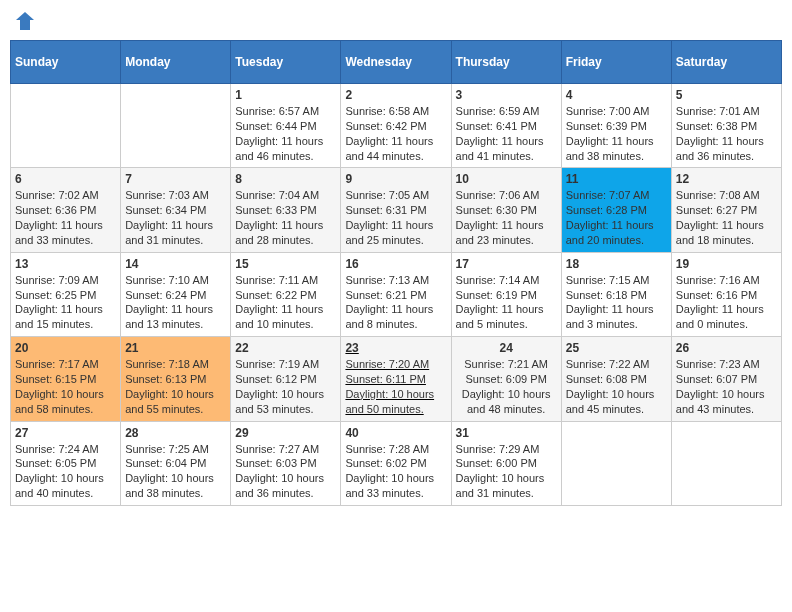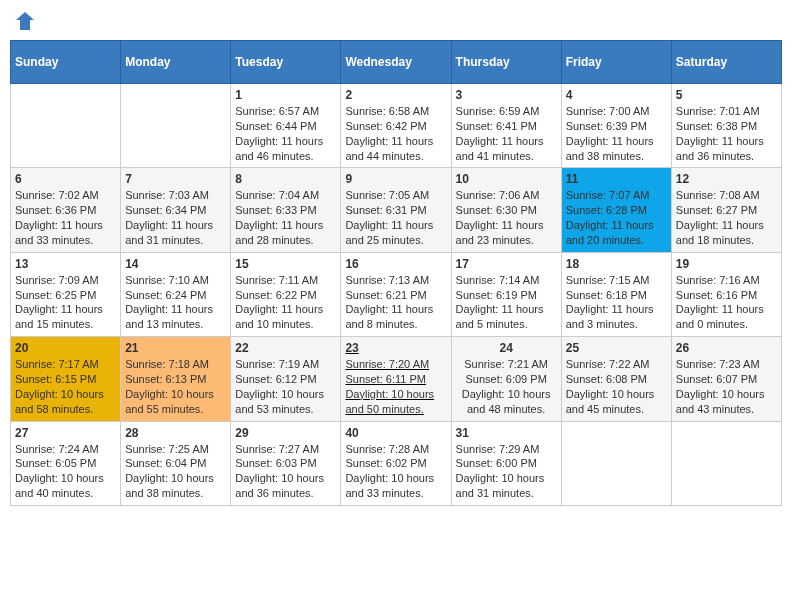--- a/index.html
+++ b/index.html
@@ -196,21 +196,21 @@
         <td>
           <span class="day-num">18</span>
           <div class="day-info">Sunrise: 7:15 AM<br>Sunset: 6:18 PM<br>Daylight: 11 hours and 3 minutes.</div>
         </td>
         <td>
           <span class="day-num">19</span>
           <div class="day-info">Sunrise: 7:16 AM<br>Sunset: 6:16 PM<br>Daylight: 11 hours and 0 minutes.</div>
         </td>
       </tr>
       <tr style="background: rgb(245, 245, 245);">
-        <td style="background: #eab308; margin-top: 24px;">
+        <td style="background: #fdba74; margin-top: 24px;">
           <span class="day-num">20</span>
           <div class="day-info">Sunrise: 7:17 AM<br>Sunset: 6:15 PM<br>Daylight: 10 hours and 58 minutes.</div>
         </td>
         <td style="background: #fdba74;">
           <span class="day-num">21</span>
           <div class="day-info">Sunrise: 7:18 AM<br>Sunset: 6:13 PM<br>Daylight: 10 hours and 55 minutes.</div>
         </td>
         <td style="background: rgb(245, 245, 245);">
           <span class="day-num">22</span>
           <div class="day-info">Sunrise: 7:19 AM<br>Sunset: 6:12 PM<br>Daylight: 10 hours and 53 minutes.</div>

